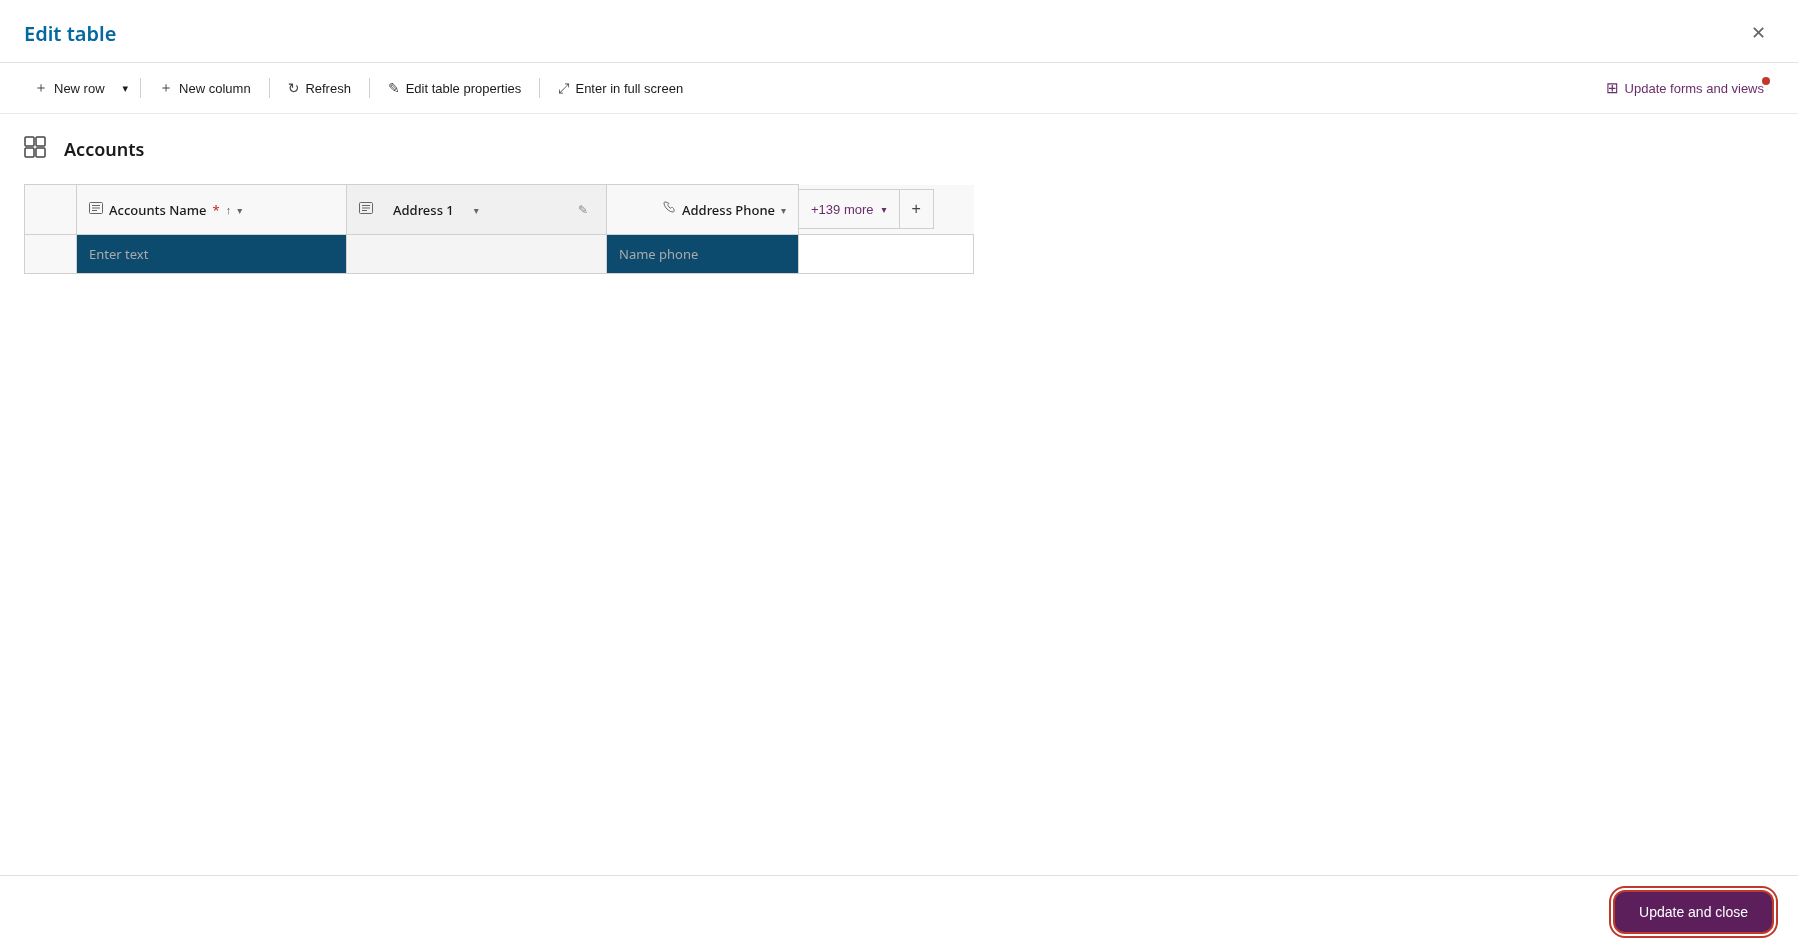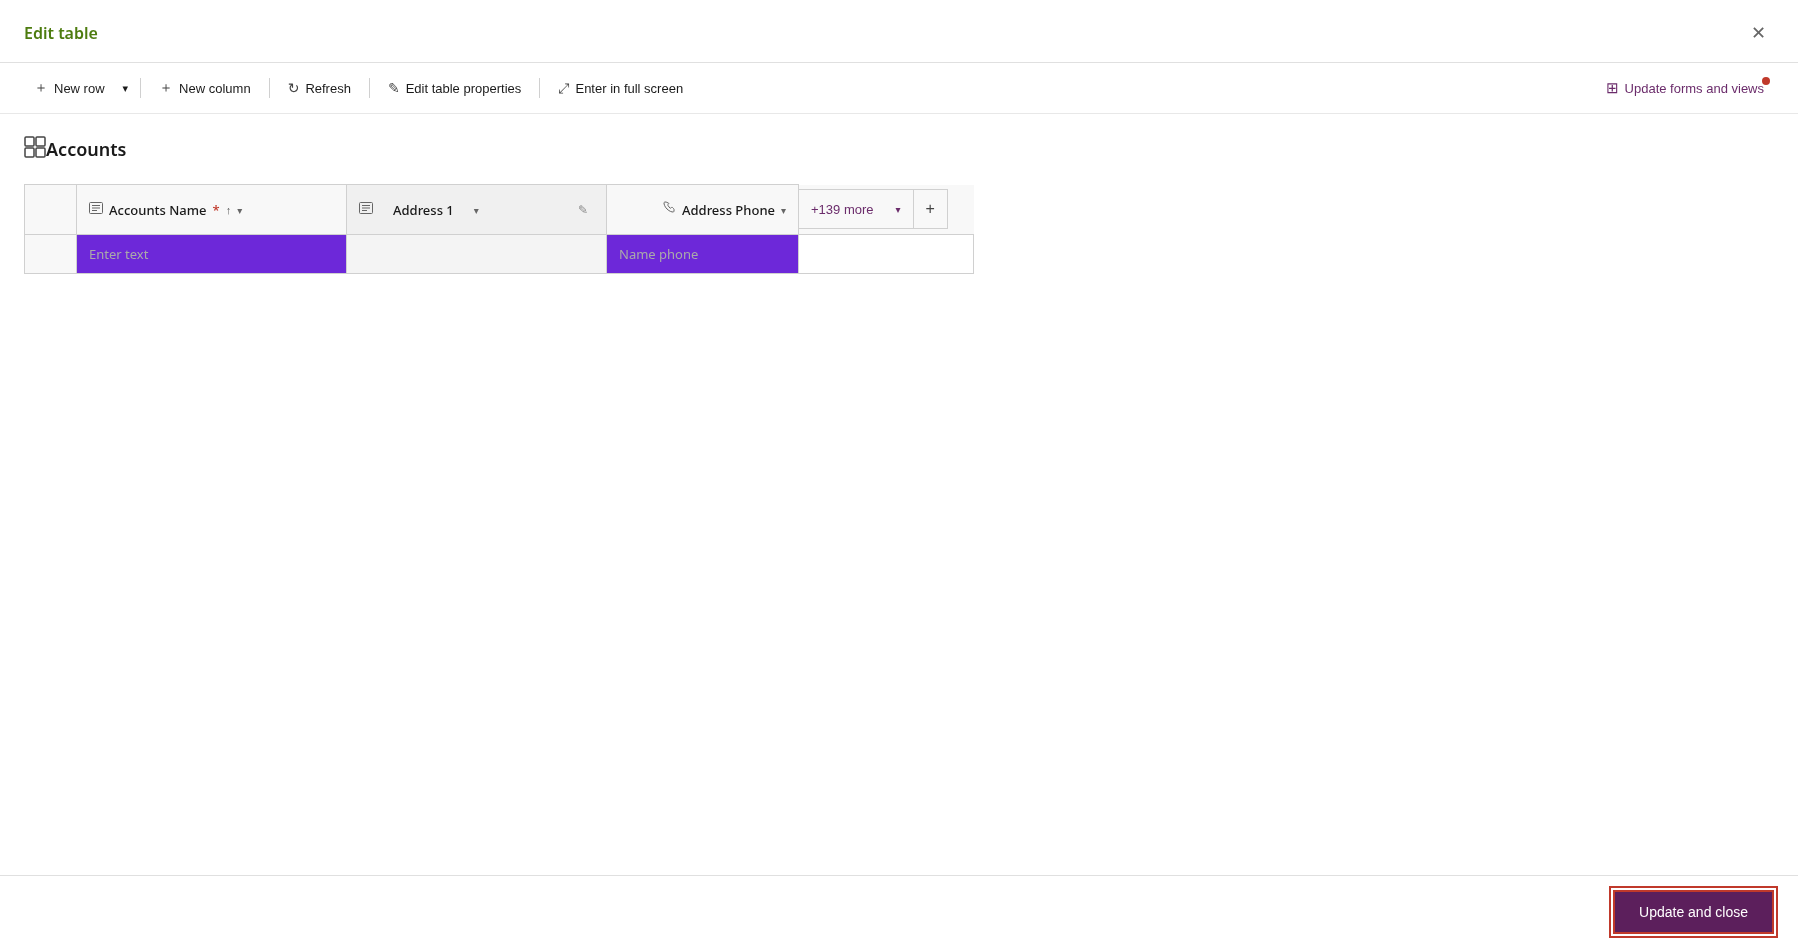--- a/index.html
+++ b/index.html
@@ -23,23 +23,23 @@
 
     
     .modal-header {
       display: flex;
       align-items: center;
       justify-content: space-between;
       padding: 18px 24px 14px 24px;
       border-bottom: 1px solid #e0e0e0;
     }
     .modal-title {
-      font-size: 16px;
+      font-size: 20px;
       font-weight: 600;
-      color: #4d7c0f;
+      color: #0369a1;
     }
     .close-btn {
       background: none;
       border: none;
       cursor: pointer;
       font-size: 18px;
       color: #666;
       padding: 4px 8px;
       border-radius: 4px;
     }
@@ -122,21 +122,21 @@
     .content {
       flex: 1;
       padding: 20px 24px;
       overflow: auto;
     }
 
     
     .table-title-row {
       display: flex;
       align-items: center;
-      gap: 0;
+      gap: 18px;
       margin-bottom: 20px;
     }
     .table-grid-icon {
       font-size: 22px;
       color: #444;
     }
     .table-title {
       font-size: 18px;
       font-weight: 600;
       color: #1a1a1a;
@@ -199,21 +199,21 @@
     .row-num-col {
       width: 52px;
       border: 1px solid #d0d0d0;
       background: #f8f8f8;
     }
     .account-name-col { width: 270px; }
     .address1-col { width: 260px; }
     .address-phone-col { width: 160px; padding-left: 44px; }
 
     .data-table tbody tr {
-      background: #6d28d9;
+      background: #0c4a6e;
     }
 
     .data-table td {
       border: 1px solid #d0d0d0;
       padding: 10px 12px;
       font-size: 13px;
       color: #888;
       vertical-align: middle;
     }
 
@@ -224,21 +224,21 @@
     }
 
     .td-address1 {
       background: #f4f4f4;
     }
 
     
     .more-cols-btn {
       display: flex;
       align-items: center;
-      gap: 22px;
+      gap: 8px;
       background: none;
       border: 1px solid #d0d0d0;
       cursor: pointer;
       padding: 10px 12px;
       font-size: 13px;
       color: #6b2c6b;
       font-weight: 500;
       white-space: nowrap;
       border-left: none;
     }
@@ -266,21 +266,21 @@
       background: #fff;
     }
 
     .update-close-btn {
       background: #5c1f5c;
       color: #fff;
       border: 2px solid #c0392b;
       padding: 12px 24px;
       font-size: 14px;
       font-weight: 500;
-      border-radius: 0;
+      border-radius: 12px;
       cursor: pointer;
       outline: 2px solid #c0392b;
       outline-offset: 2px;
     }
   </style>
 </head>
 <body>
 
 <div class="modal">
 

